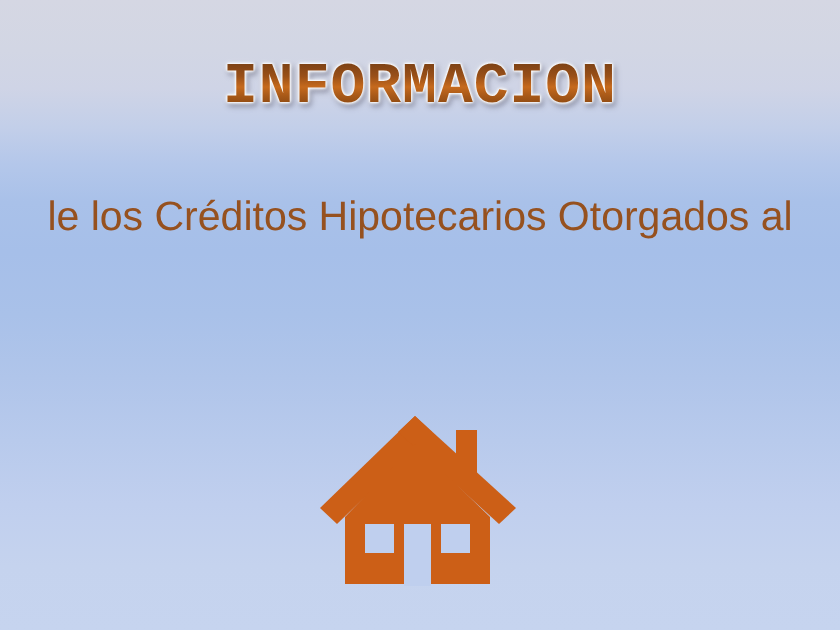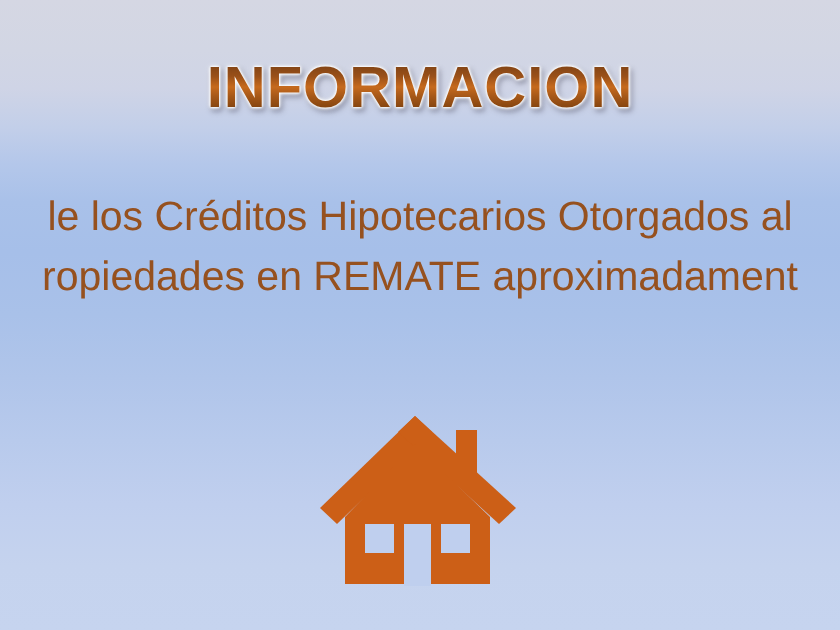--- a/index.html
+++ b/index.html
@@ -41,21 +41,21 @@
     position: absolute;
     top: 54px;
     left: 0;
     width: 840px;
     text-align: center;
     pointer-events: none;
   }
 
   #title-text {
     display: inline-block;
-    font-family: Liberation Sans, sans-serif;
+    font-family: Liberation Mono, monospace;
     font-weight: bold;
     font-size: 58px;
     line-height: 66px;
     letter-spacing: 1px;
     background-image: linear-gradient(to bottom,
         #6f3a13 0%,
         #7d4215 14%,
         #9a5018 34%,
         #c66a1d 50%,
         #a65818 64%,
@@ -105,21 +105,20 @@
 <body>
 
 <div id="slide">
 
   <div id="title-block">
     <span id="title-text">INFORMACION</span>
   </div>
 
   <div id="body-block">
     <div class="body-line">le los Créditos Hipotecarios Otorgados al</div>
-    <div class="body-line">ropiedades en REMATE aproximadament</div>
   </div>
 
   <div id="house-icon">
     <svg width="210" height="180" viewBox="0 0 210 180">
       <g fill="#cc5f17">
 
         <polygon points="0,96 95,4 112,20 17,112"></polygon>
 
         <polygon points="95,4 196,96 179,112 78,20"></polygon>
 

